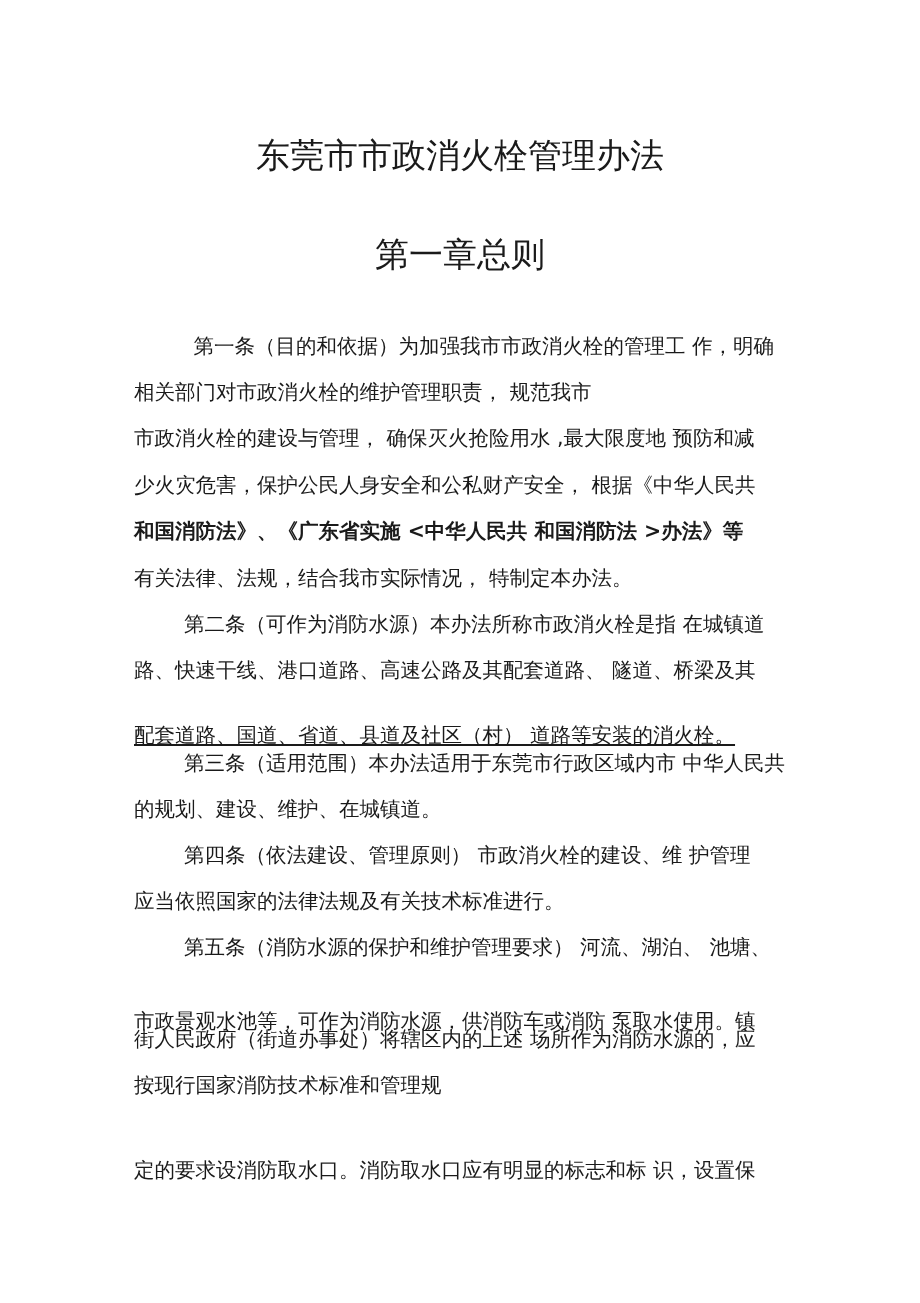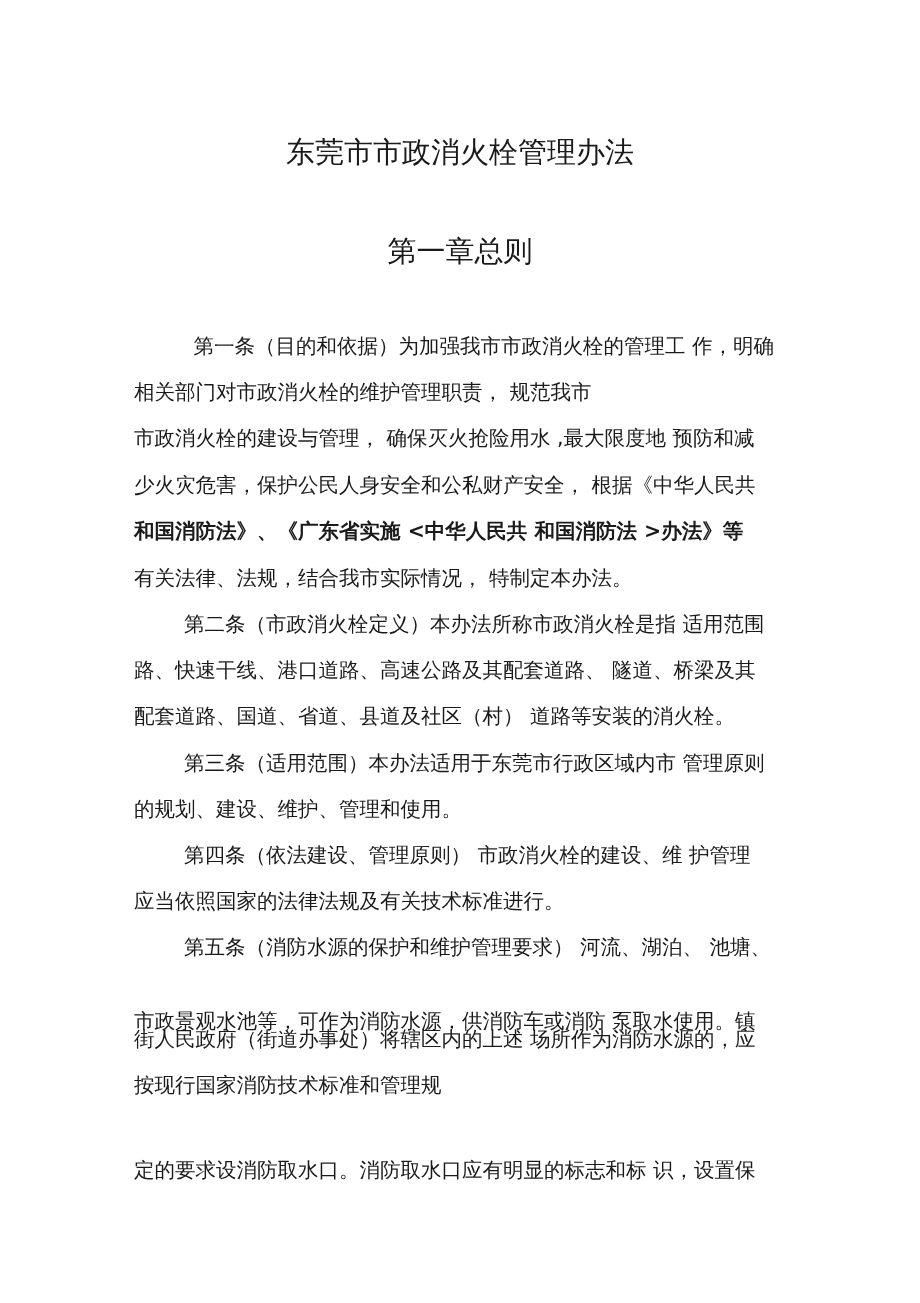--- a/index.html
+++ b/index.html
@@ -1,45 +1,45 @@
 <!DOCTYPE html>
 <html><head>
   <meta charset="utf-8">
   <style>
     html, body { margin: 0; padding: 0; background: #ffffff; }
     body { width: 920px; height: 1303px; position: relative; overflow: hidden;
            font-family: "DejaVu Sans", "Liberation Sans", sans-serif; color: #1a1a1a; }
     .page { position: absolute; left: 0; top: 0; width: 920px; height: 1303px; background: #fff; }
     .title { position: absolute; left: 0; width: 920px; text-align: center;
-             font-size: 29px; letter-spacing: 0px; white-space: nowrap; }
+             font-size: 34px; letter-spacing: 0px; white-space: nowrap; }
     .doc-title { top: 133px; }
     .chapter-title { top: 232px; }
     .line { position: absolute; left: 134px; width: 640px; font-size: 20.5px;
             white-space: nowrap; line-height: 26px; }
     .line.indent { left: 184px; width: 590px; }
   </style>
 </head>
 <body>
 
 <div class="page">
   <div class="title doc-title">东莞市市政消火栓管理办法</div>
   <div class="title chapter-title">第一章总则</div>
 
   <div id="body-lines">
       <div class="line indent" style="top: 333px; text-align: right;">第一条（目的和依据）为加强我市市政消火栓的管理工 作，明确</div>
       <div class="line" style="top: 379px;">相关部门对市政消火栓的维护管理职责，                 规范我市</div>
       <div class="line" style="top: 425px;">市政消火栓的建设与管理， 确保灭火抢险用水 ,最大限度地 预防和减</div>
       <div class="line" style="top: 472px;">少火灾危害，保护公民人身安全和公私财产安全， 根据《中华人民共</div>
       <div class="line" style="top: 518px; font-weight: bold;">和国消防法》、《广东省实施 &lt;中华人民共 和国消防法 &gt;办法》等</div>
       <div class="line" style="top: 565px;">有关法律、法规，结合我市实际情况， 特制定本办法。</div>
-      <div class="line indent" style="top: 611px;">第二条（市政消火栓定义）本办法所称市政消火栓是指 适用范围</div>
+      <div class="line indent" style="top: 611px;">第二条（可作为消防水源）本办法所称市政消火栓是指 在城镇道</div>
       <div class="line" style="top: 657px;">路、快速干线、港口道路、高速公路及其配套道路、 隧道、桥梁及其</div>
-      <div class="line" style="top: 703px;">配套道路、国道、省道、县道及社区（村） 道路等安装的消火栓。</div>
-      <div class="line indent" style="top: 750px;">第三条（适用范围）本办法适用于东莞市行政区域内市 管理原则</div>
-      <div class="line" style="top: 796px;">的规划、建设、维护、管理和使用。</div>
+      <div class="line" style="top: 722px; text-decoration: underline;">配套道路、国道、省道、县道及社区（村） 道路等安装的消火栓。</div>
+      <div class="line indent" style="top: 750px;">第三条（适用范围）本办法适用于东莞市行政区域内市 中华人民共</div>
+      <div class="line" style="top: 796px;">的规划、建设、维护、在城镇道。</div>
       <div class="line indent" style="top: 842px;">第四条（依法建设、管理原则） 市政消火栓的建设、维 护管理</div>
       <div class="line" style="top: 888px;">应当依照国家的法律法规及有关技术标准进行。</div>
       <div class="line indent" style="top: 934px;">第五条（消防水源的保护和维护管理要求） 河流、湖泊、 池塘、</div>
       <div class="line" style="top: 980px; margin-top: 28px;">市政景观水池等，可作为消防水源，供消防车或消防 泵取水使用。镇</div>
       <div class="line" style="top: 1026px;">街人民政府（街道办事处）将辖区内的上述 场所作为消防水源的，应</div>
       <div class="line" style="top: 1072px;">按现行国家消防技术标准和管理规</div>
       <div class="line" style="top: 1157px;">定的要求设消防取水口。消防取水口应有明显的标志和标 识，设置保</div>
     </div>
 </div>
 

